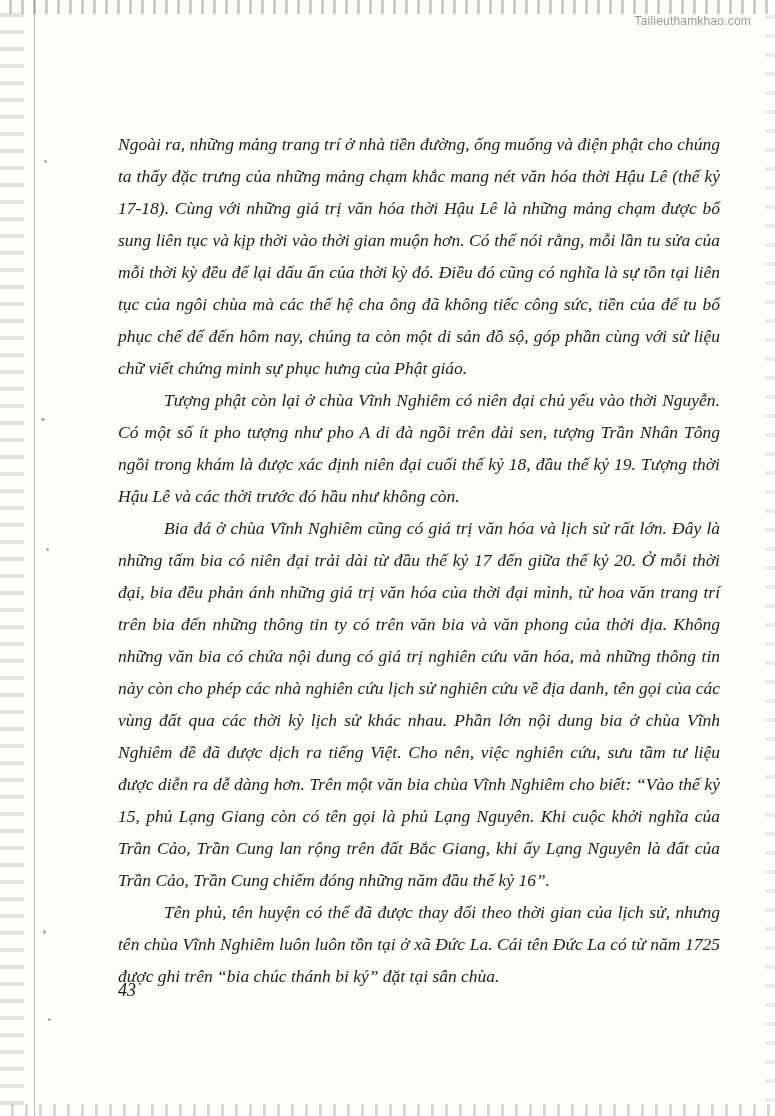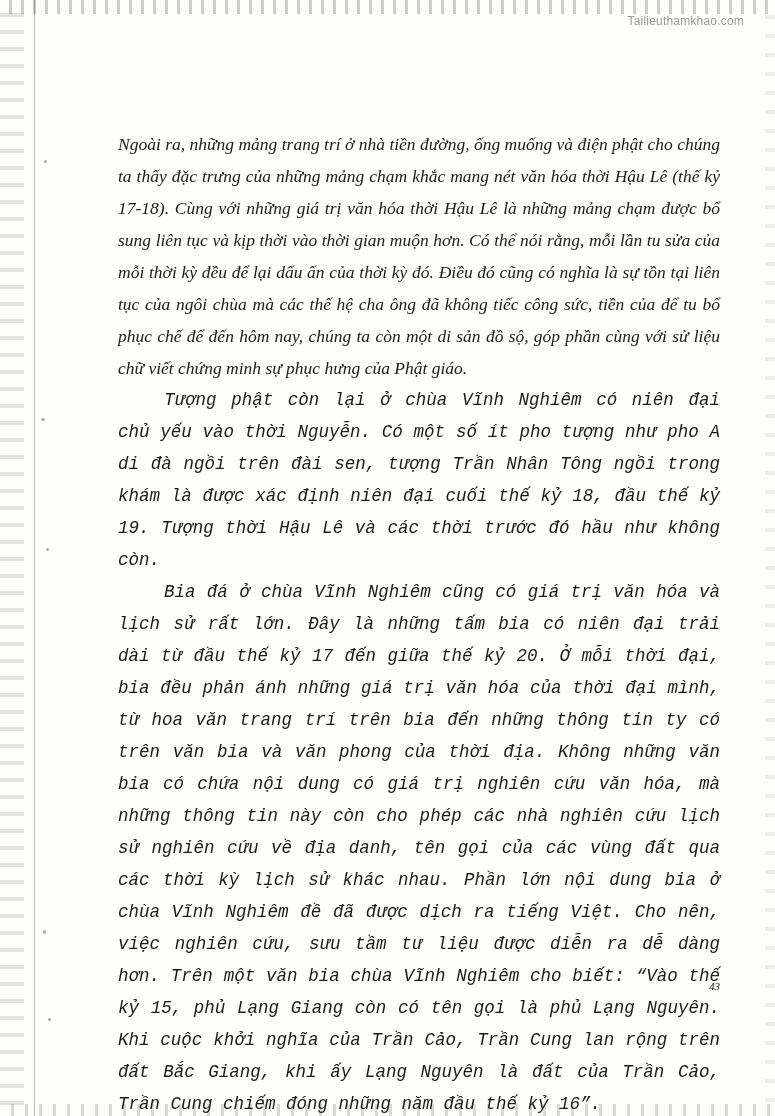--- a/index.html
+++ b/index.html
@@ -86,21 +86,21 @@
     top: 0;
     left: 34px;
     width: 1px;
     height: 1116px;
     background: rgba(60,60,60,0.35);
   }
 
   .watermark {
     position: absolute;
     top: 14px;
-    right: 31px;
+    right: 24px;
     font-family: "Liberation Sans", sans-serif;
     font-size: 12px;
     color: #9a9a9a;
     letter-spacing: 0.2px;
     user-select: none;
   }
 
   .content {
     position: absolute;
     left: 118px;
@@ -116,30 +116,29 @@
     text-align: justify;
     text-justify: inter-word;
     font-style: italic;
     font-family: "Liberation Serif", serif;
   }
   p.para + p.para {
     margin-top: 0;
   }
   p.indent {
     text-indent: 46px;
-    font-family: Liberation Mono, monospace;
   }
 
   .page-number {
     position: absolute;
     left: 0;
     top: 868px;
     width: 602px;
-    text-align: right;
-    font-size: 11px;
+    text-align: left;
+    font-size: 18px;
     color: #1b1b1b;
     font-family: "Liberation Serif", serif;
     font-style: italic;
   }
 
   
   .speck {
     position: absolute;
     background: rgba(70,70,70,0.45);
     border-radius: 50%;
@@ -161,16 +160,17 @@
   <div class="speck" style="left:46px; top:548px; width:3px; height:3px;"></div>
   <div class="speck" style="left:43px; top:930px; width:3px; height:4px;"></div>
   <div class="speck" style="left:48px; top:1018px; width:3px; height:3px;"></div>
 
   <div class="watermark">Tailieuthamkhao.com</div>
 
   <div class="content">
     <p class="para">Ngoài ra, những mảng trang trí ở nhà tiền đường, ống muống và điện phật cho chúng ta thấy đặc trưng của những mảng chạm khắc mang nét văn hóa thời Hậu Lê (thế kỷ 17-18). Cùng với những giá trị văn hóa thời Hậu Lê là những mảng chạm được bổ sung liên tục và kịp thời vào thời gian muộn hơn. Có thể nói rằng, mỗi lần tu sửa của mỗi thời kỳ đều để lại dấu ấn của thời kỳ đó. Điều đó cũng có nghĩa là sự tồn tại liên tục của ngôi chùa mà các thế hệ cha ông đã không tiếc công sức, tiền của để tu bổ phục chế để đến hôm nay, chúng ta còn một di sản đồ sộ, góp phần cùng với sử liệu chữ viết chứng minh sự phục hưng của Phật giáo.</p>
     <p class="para indent">Tượng phật còn lại ở chùa Vĩnh Nghiêm có niên đại chủ yếu vào thời Nguyễn. Có một số ít pho tượng như pho A di đà ngồi trên đài sen, tượng Trần Nhân Tông ngồi trong khám là được xác định niên đại cuối thế kỷ 18, đầu thế kỷ 19. Tượng thời Hậu Lê và các thời trước đó hầu như không còn.</p>
     <p class="para indent">Bia đá ở chùa Vĩnh Nghiêm cũng có giá trị văn hóa và lịch sử rất lớn. Đây là những tấm bia có niên đại trải dài từ đầu thế kỷ 17 đến giữa thế kỷ 20. Ở mỗi thời đại, bia đều phản ánh những giá trị văn hóa của thời đại mình, từ hoa văn trang trí trên bia đến những thông tin ty có trên văn bia và văn phong của thời địa. Không những văn bia có chứa nội dung có giá trị nghiên cứu văn hóa, mà những thông tin này còn cho phép các nhà nghiên cứu lịch sử nghiên cứu về địa danh, tên gọi của các vùng đất qua các thời kỳ lịch sử khác nhau. Phần lớn nội dung bia ở chùa Vĩnh Nghiêm đề đã được dịch ra tiếng Việt. Cho nên, việc nghiên cứu, sưu tầm tư liệu được diễn ra dễ dàng hơn. Trên một văn bia chùa Vĩnh Nghiêm cho biết: “Vào thế kỷ 15, phủ Lạng Giang còn có tên gọi là phủ Lạng Nguyên. Khi cuộc khởi nghĩa của Trần Cảo, Trần Cung lan rộng trên đất Bắc Giang, khi ấy Lạng Nguyên là đất của Trần Cảo, Trần Cung chiếm đóng những năm đầu thế kỷ 16”.</p>
+    <p class="para indent">Tên phủ, tên huyện có thể đã được thay đổi theo thời gian của lịch sử, nhưng tên chùa Vĩnh Nghiêm luôn luôn tồn tại ở xã Đức La. Cái tên Đức La có từ năm 1725 được ghi trên “bia chúc thánh bi ký” đặt tại sân chùa.</p>
     <div class="page-number">43</div>
   </div>
 
 </div>
 
 </body></html>

